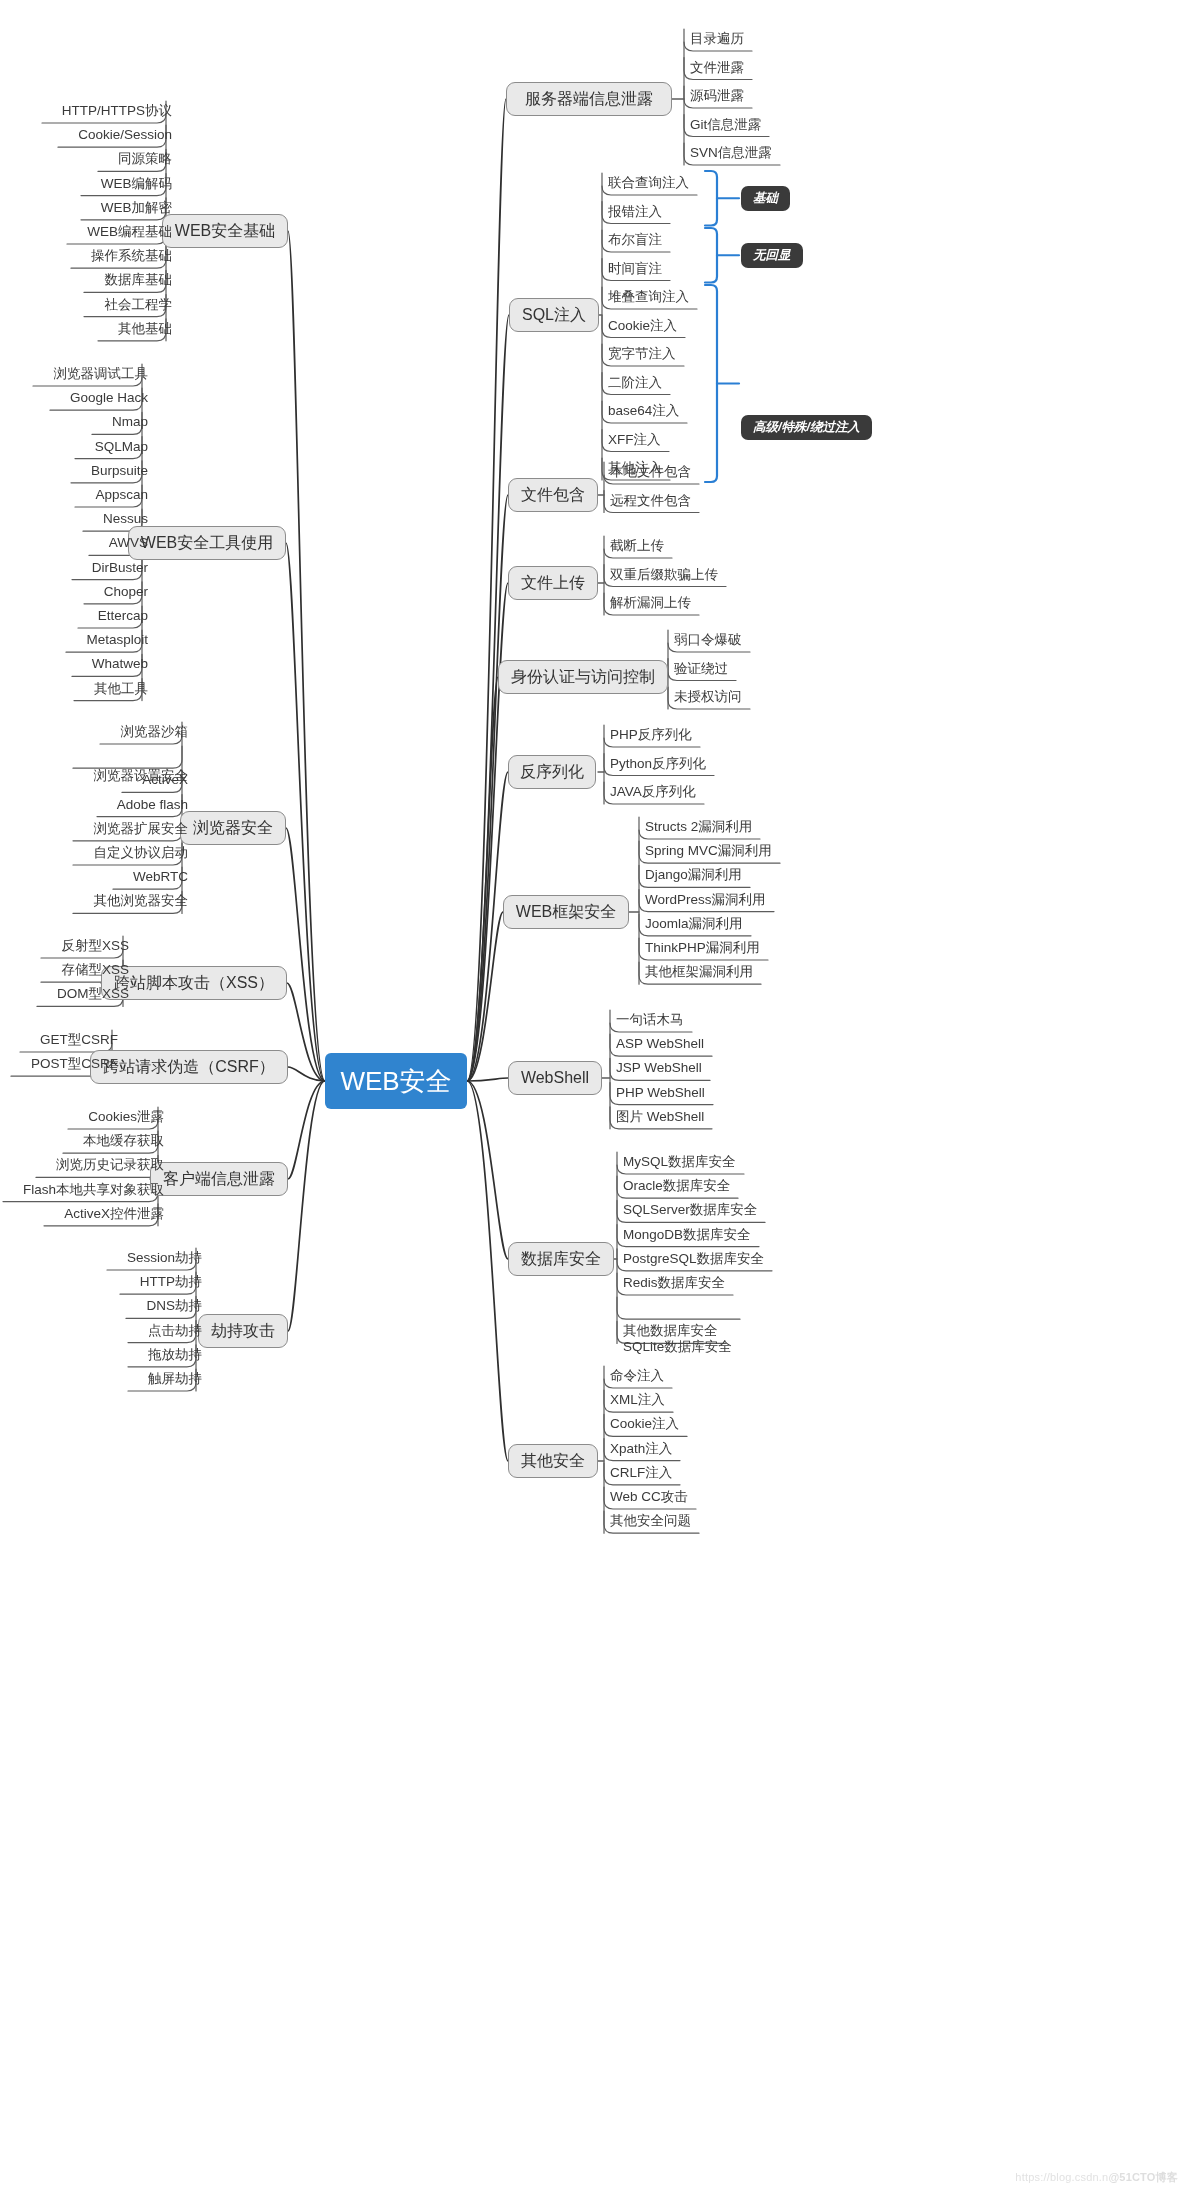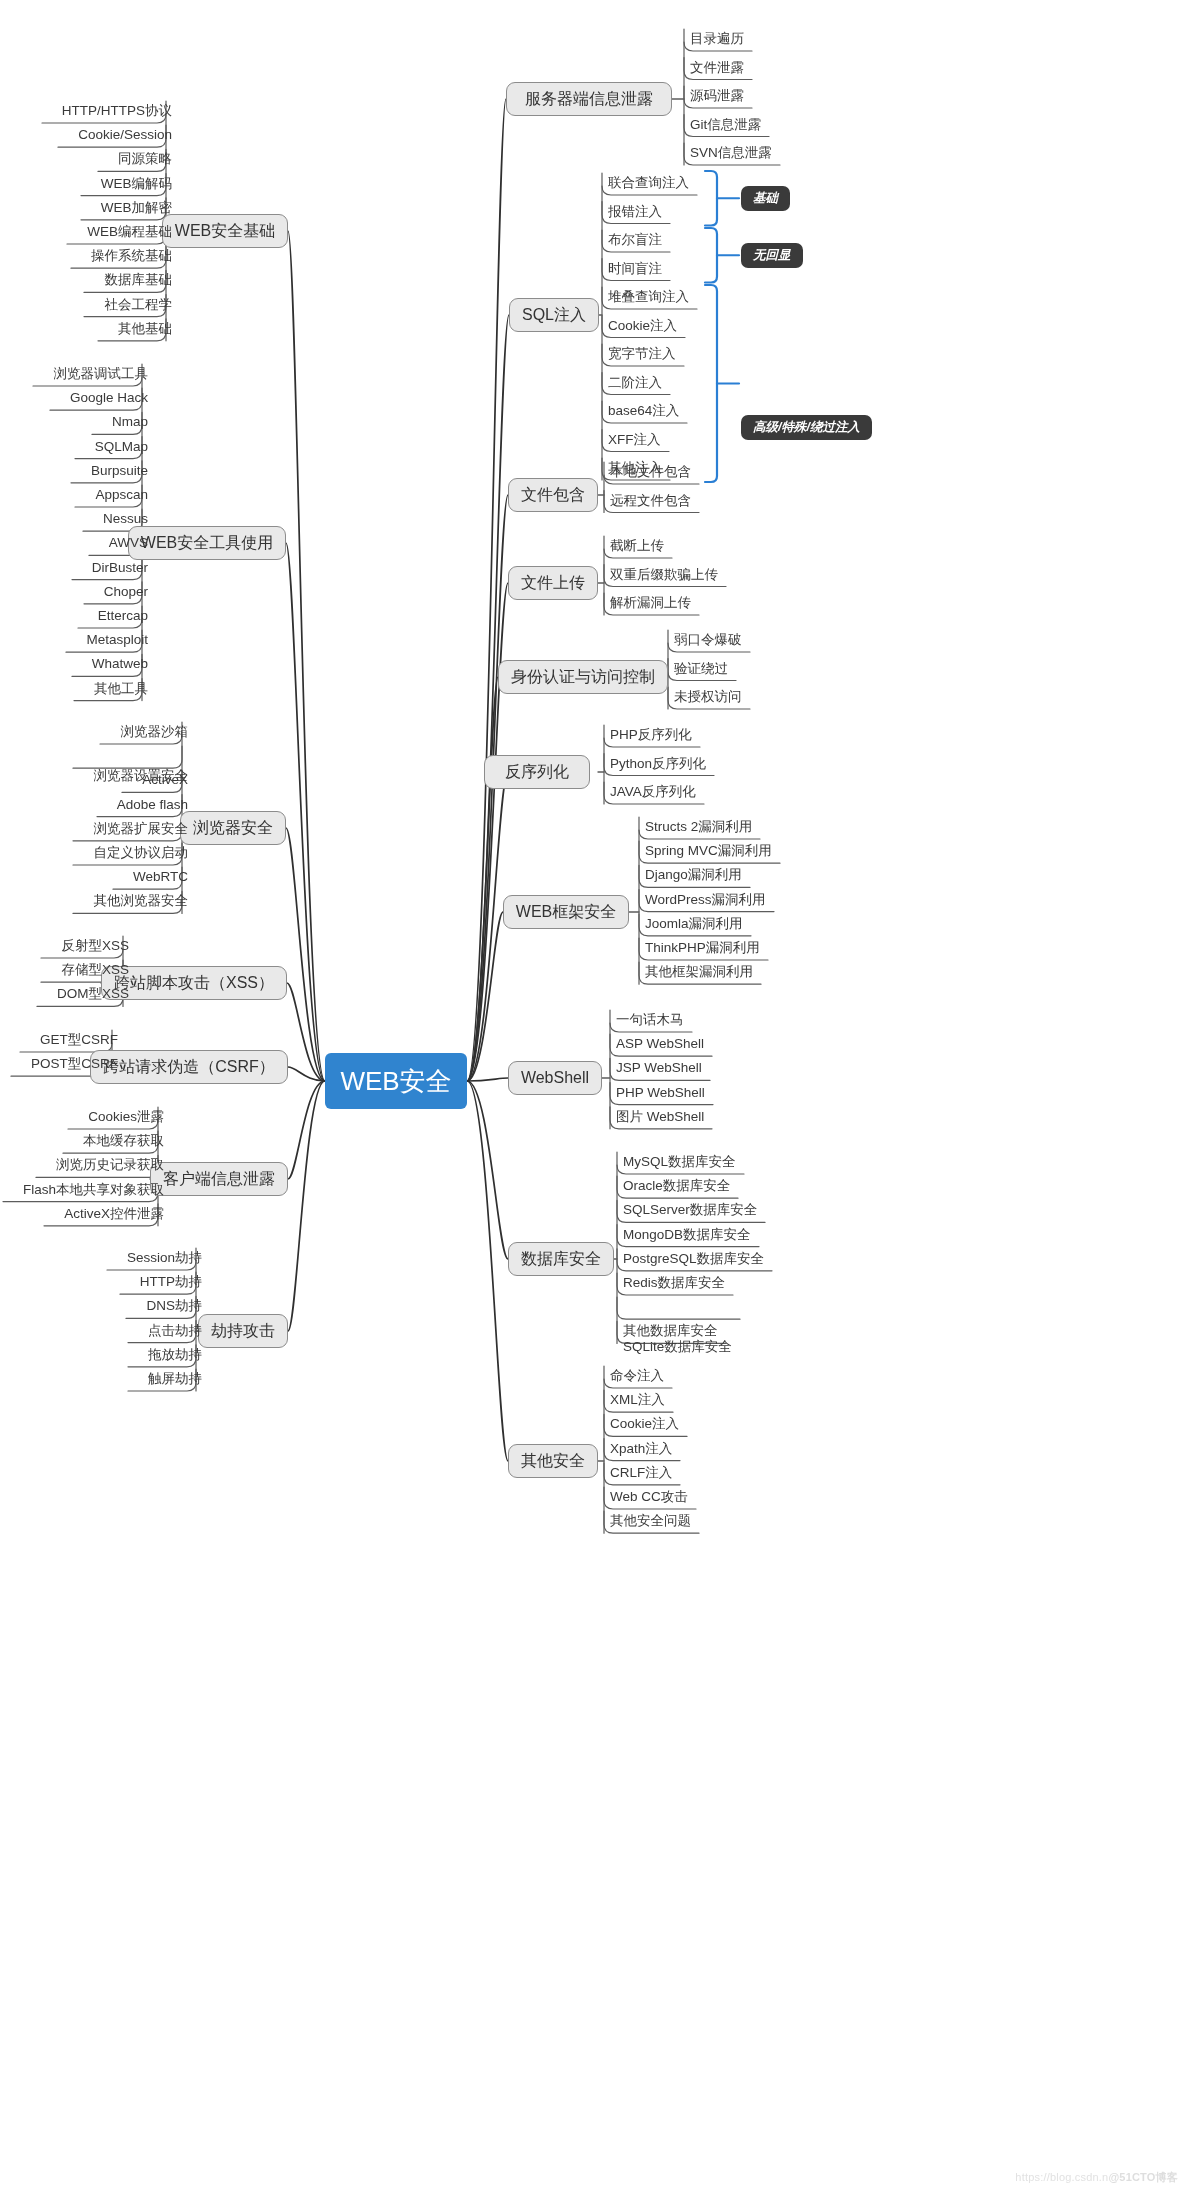--- a/index.html
+++ b/index.html
@@ -347,21 +347,21 @@
       </div>
       <div class="leaf right" style="top: 536px; width: 64px; left: 610px;"><span>截断上传</span></div>
       <div class="leaf right" style="top: 564.5px; width: 118px; left: 610px;"><span>双重后缀欺骗上传</span></div>
       <div class="leaf right" style="top: 593px; width: 91px; left: 610px;"><span>解析漏洞上传</span></div>
       <div class="topic" style="left: 498px; top: 660px; width: 170px;">
         <span>身份认证与访问控制</span>
       </div>
       <div class="leaf right" style="top: 630px; width: 78px; left: 674px;"><span>弱口令爆破</span></div>
       <div class="leaf right" style="top: 658.5px; width: 64px; left: 674px;"><span>验证绕过</span></div>
       <div class="leaf right" style="top: 687px; width: 78px; left: 674px;"><span>未授权访问</span></div>
-      <div class="topic" style="left: 484px; top: 755px; width: 106px;">
+      <div class="topic" style="left: 508px; top: 755px; width: 88px;">
         <span>反序列化</span>
       </div>
       <div class="leaf right" style="top: 725px; width: 92px; left: 610px;"><span>PHP反序列化</span></div>
       <div class="leaf right" style="top: 753.5px; width: 106px; left: 610px;"><span>Python反序列化</span></div>
       <div class="leaf right" style="top: 782px; width: 96px; left: 610px;"><span>JAVA反序列化</span></div>
       <div class="topic" style="left: 503px; top: 895px; width: 126px;">
         <span>WEB框架安全</span>
       </div>
       <div class="leaf right" style="top: 817px; width: 117px; left: 645px;"><span>Structs 2漏洞利用</span></div>
       <div class="leaf right" style="top: 841.2px; width: 137px; left: 645px;"><span>Spring MVC漏洞利用</span></div>

